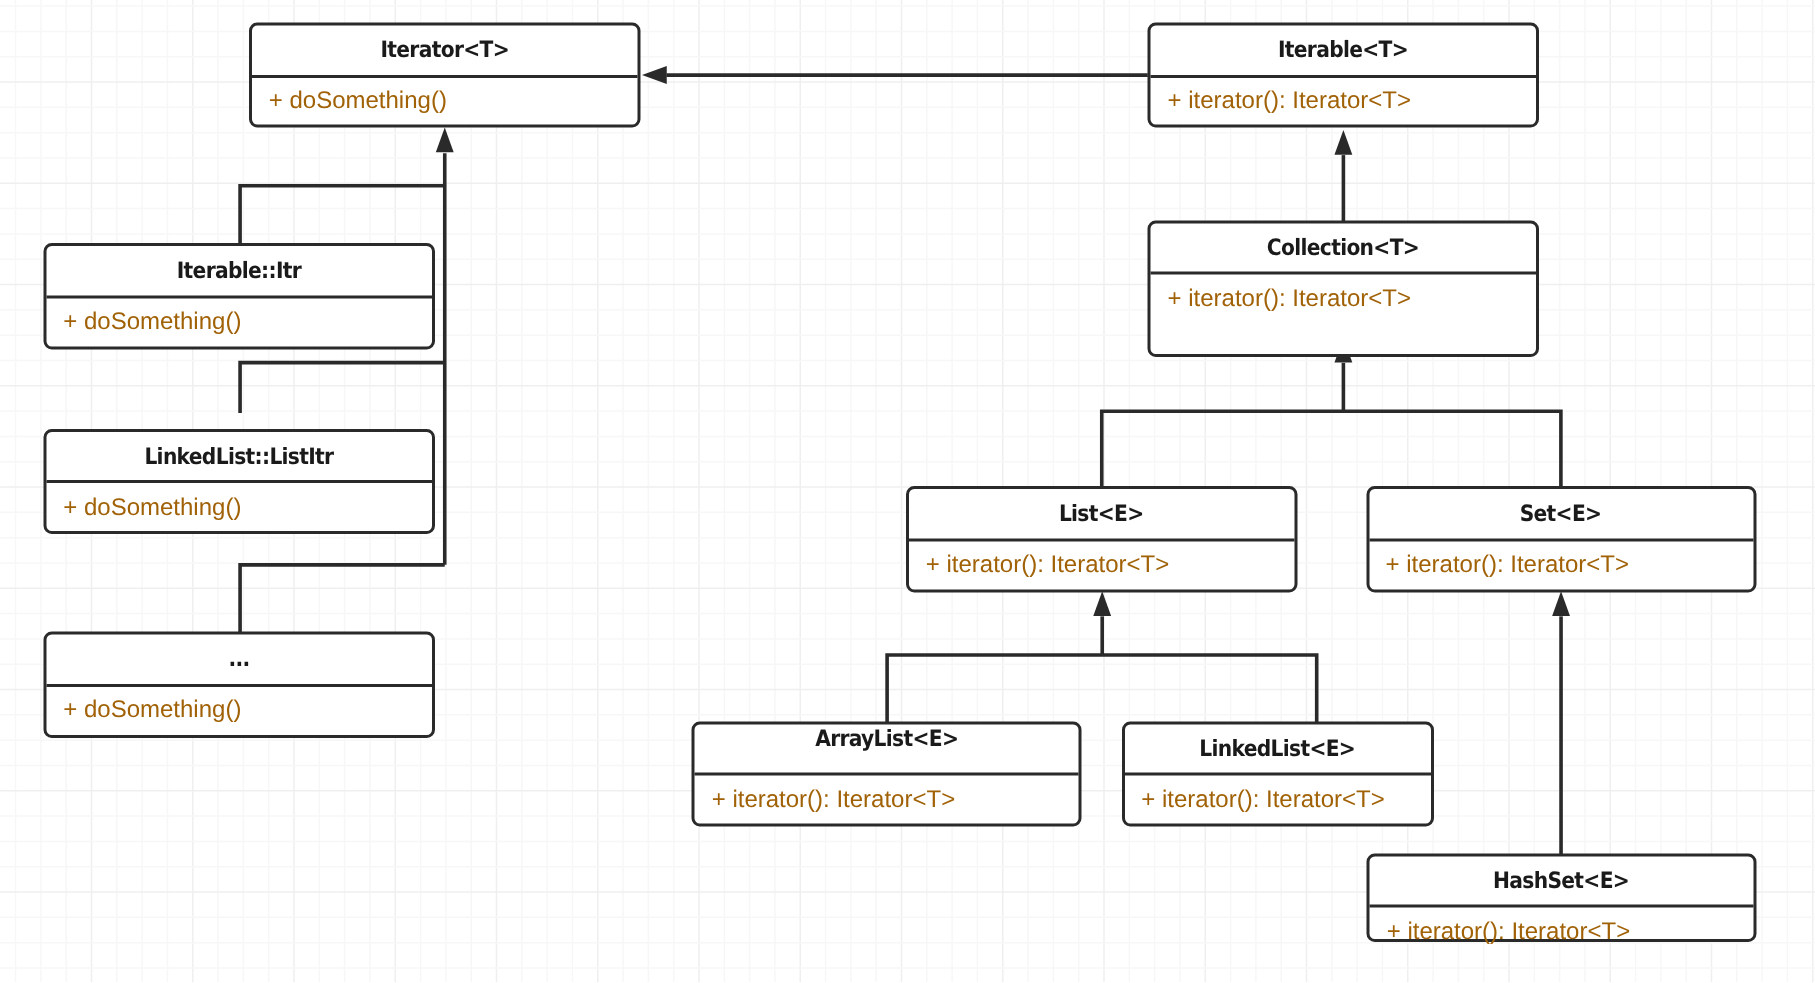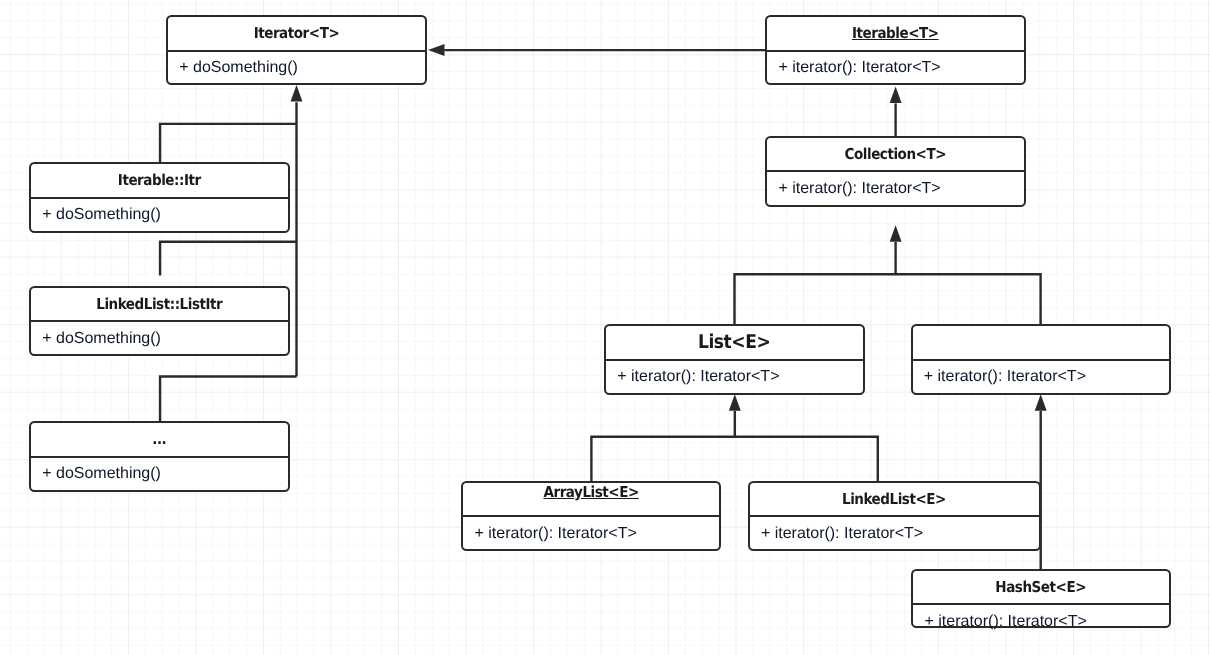--- a/index.html
+++ b/index.html
@@ -11,21 +11,21 @@
   #canvas{position:relative;width:1210px;height:655px;background:#ffffff;overflow:hidden;padding-left:16px;}
   #grid{position:absolute;inset:0;}
   #edges{position:absolute;inset:0;}
   .uml-box{position:absolute;box-sizing:border-box;border:2.2px solid #2a2a2a;
            border-radius:5.5px;background:#ffffff;}
   .uml-title{position:absolute;left:0;right:0;display:flex;align-items:center;
              justify-content:center;font-weight:bold;color:#1a1a1a;
              font-family:"DejaVu Sans", sans-serif;font-stretch:condensed;letter-spacing:-0.45px;text-indent:-0.45px;}
   .uml-sep{position:absolute;left:0;right:0;height:0;border-top:2.2px solid #2a2a2a;}
   .uml-body{position:absolute;left:0;right:0;display:flex;align-items:center;
-            color:#0f172a;box-sizing:border-box;}
+            color:#a16207;box-sizing:border-box;}
 </style>
 </head>
 <body>
 
 <div id="canvas">
   <svg id="grid" width="1210" height="655">
       <line x1="10.38" y1="0" x2="10.38" y2="655" stroke="#f7f7f7" stroke-width="1"></line>
       <line x1="27.25" y1="0" x2="27.25" y2="655" stroke="#f7f7f7" stroke-width="1"></line>
       <line x1="44.13" y1="0" x2="44.13" y2="655" stroke="#f7f7f7" stroke-width="1"></line>
       <line x1="61.00" y1="0" x2="61.00" y2="655" stroke="#efefef" stroke-width="1"></line>
@@ -171,44 +171,45 @@
         <div class="uml-title" style="top:-0.7px;height:33.5px;font-size:15px;">LinkedList::ListItr</div>
         <div class="uml-sep" style="top:32.4px;"></div>
         <div class="uml-body" style="top:40px;height:22px;font-size:16px;padding-left:11.2px;">+ doSomething()</div>
       </div>
       <div class="uml-box" style="left:29px;top:421.3px;width:261px;height:70.4px;">
         <div class="uml-title" style="top:-0.7px;height:33.5px;font-size:15px;">...</div>
         <div class="uml-sep" style="top:32.4px;"></div>
         <div class="uml-body" style="top:40px;height:22px;font-size:16px;padding-left:11.2px;">+ doSomething()</div>
       </div>
       <div class="uml-box" style="left:765.2px;top:15.2px;width:260.7px;height:70.2px;">
-        <div class="uml-title" style="top:-0.7px;height:33.5px;font-size:15px;text-decoration:underline;">Iterable&lt;T&gt;</div>
-        <div class="uml-sep" style="top:32.4px;"></div>
-        <div class="uml-body" style="top:40px;height:22px;font-size:16px;padding-left:11.2px;">+ iterator(): Iterator&lt;T&gt;</div>
-      </div>
-      <div class="uml-box" style="left:765.2px;top:136px;width:260.7px;height:71px;text-align:right;">
+        <div class="uml-title" style="top:-0.7px;height:33.5px;font-size:15px;">Iterable&lt;T&gt;</div>
+        <div class="uml-sep" style="top:32.4px;"></div>
+        <div class="uml-body" style="top:40px;height:22px;font-size:16px;padding-left:11.2px;">+ iterator(): Iterator&lt;T&gt;</div>
+      </div>
+      <div class="uml-box" style="left:765.2px;top:147px;width:260.7px;height:91px;text-align:right;">
         <div class="uml-title" style="top:-0.7px;height:33.5px;font-size:15px;">Collection&lt;T&gt;</div>
         <div class="uml-sep" style="top:32.4px;"></div>
         <div class="uml-body" style="top:40px;height:22px;font-size:16px;padding-left:11.2px;">+ iterator(): Iterator&lt;T&gt;</div>
       </div>
       <div class="uml-box" style="left:604px;top:324.3px;width:260.7px;height:70.4px;">
-        <div class="uml-title" style="top:-0.7px;height:33px;font-size:19px;">List&lt;E&gt;</div>
+        <div class="uml-title" style="top:-0.7px;height:33px;font-size:15px;">List&lt;E&gt;</div>
         <div class="uml-sep" style="top:32.4px;"></div>
         <div class="uml-body" style="top:40px;height:22px;font-size:16px;padding-left:11.2px;">+ iterator(): Iterator&lt;T&gt;</div>
       </div>
       <div class="uml-box" style="left:910.5px;top:324.3px;width:260.1px;height:70.4px;">
+        <div class="uml-title" style="top:-0.7px;height:33.5px;font-size:15px;">Set&lt;E&gt;</div>
         <div class="uml-sep" style="top:32.4px;"></div>
         <div class="uml-body" style="top:40px;height:22px;font-size:16px;padding-left:11.2px;">+ iterator(): Iterator&lt;T&gt;</div>
       </div>
       <div class="uml-box" style="left:461.3px;top:481px;width:260.1px;height:70.3px;">
-        <div class="uml-title" style="top:-0.7px;height:20px;font-size:15px;text-decoration:underline;">ArrayList&lt;E&gt;</div>
-        <div class="uml-sep" style="top:32.4px;"></div>
-        <div class="uml-body" style="top:40px;height:22px;font-size:16px;padding-left:11.2px;">+ iterator(): Iterator&lt;T&gt;</div>
-      </div>
-      <div class="uml-box" style="left:747.7px;top:481px;width:293px;height:70.3px;">
+        <div class="uml-title" style="top:-0.7px;height:20px;font-size:15px;">ArrayList&lt;E&gt;</div>
+        <div class="uml-sep" style="top:32.4px;"></div>
+        <div class="uml-body" style="top:40px;height:22px;font-size:16px;padding-left:11.2px;">+ iterator(): Iterator&lt;T&gt;</div>
+      </div>
+      <div class="uml-box" style="left:747.7px;top:481px;width:208px;height:70.3px;">
         <div class="uml-title" style="top:-0.7px;height:33.5px;font-size:15px;">LinkedList&lt;E&gt;</div>
         <div class="uml-sep" style="top:32.4px;"></div>
         <div class="uml-body" style="top:40px;height:22px;font-size:16px;padding-left:11.2px;">+ iterator(): Iterator&lt;T&gt;</div>
       </div>
       <div class="uml-box" style="left:911.3px;top:569px;width:259.3px;height:59px;">
         <div class="uml-title" style="top:-0.7px;height:33.5px;font-size:15px;">HashSet&lt;E&gt;</div>
         <div class="uml-sep" style="top:32.4px;"></div>
         <div class="uml-body" style="top:40px;height:22px;font-size:16px;padding-left:11.2px;">+ iterator(): Iterator&lt;T&gt;</div>
       </div>
     </div>

